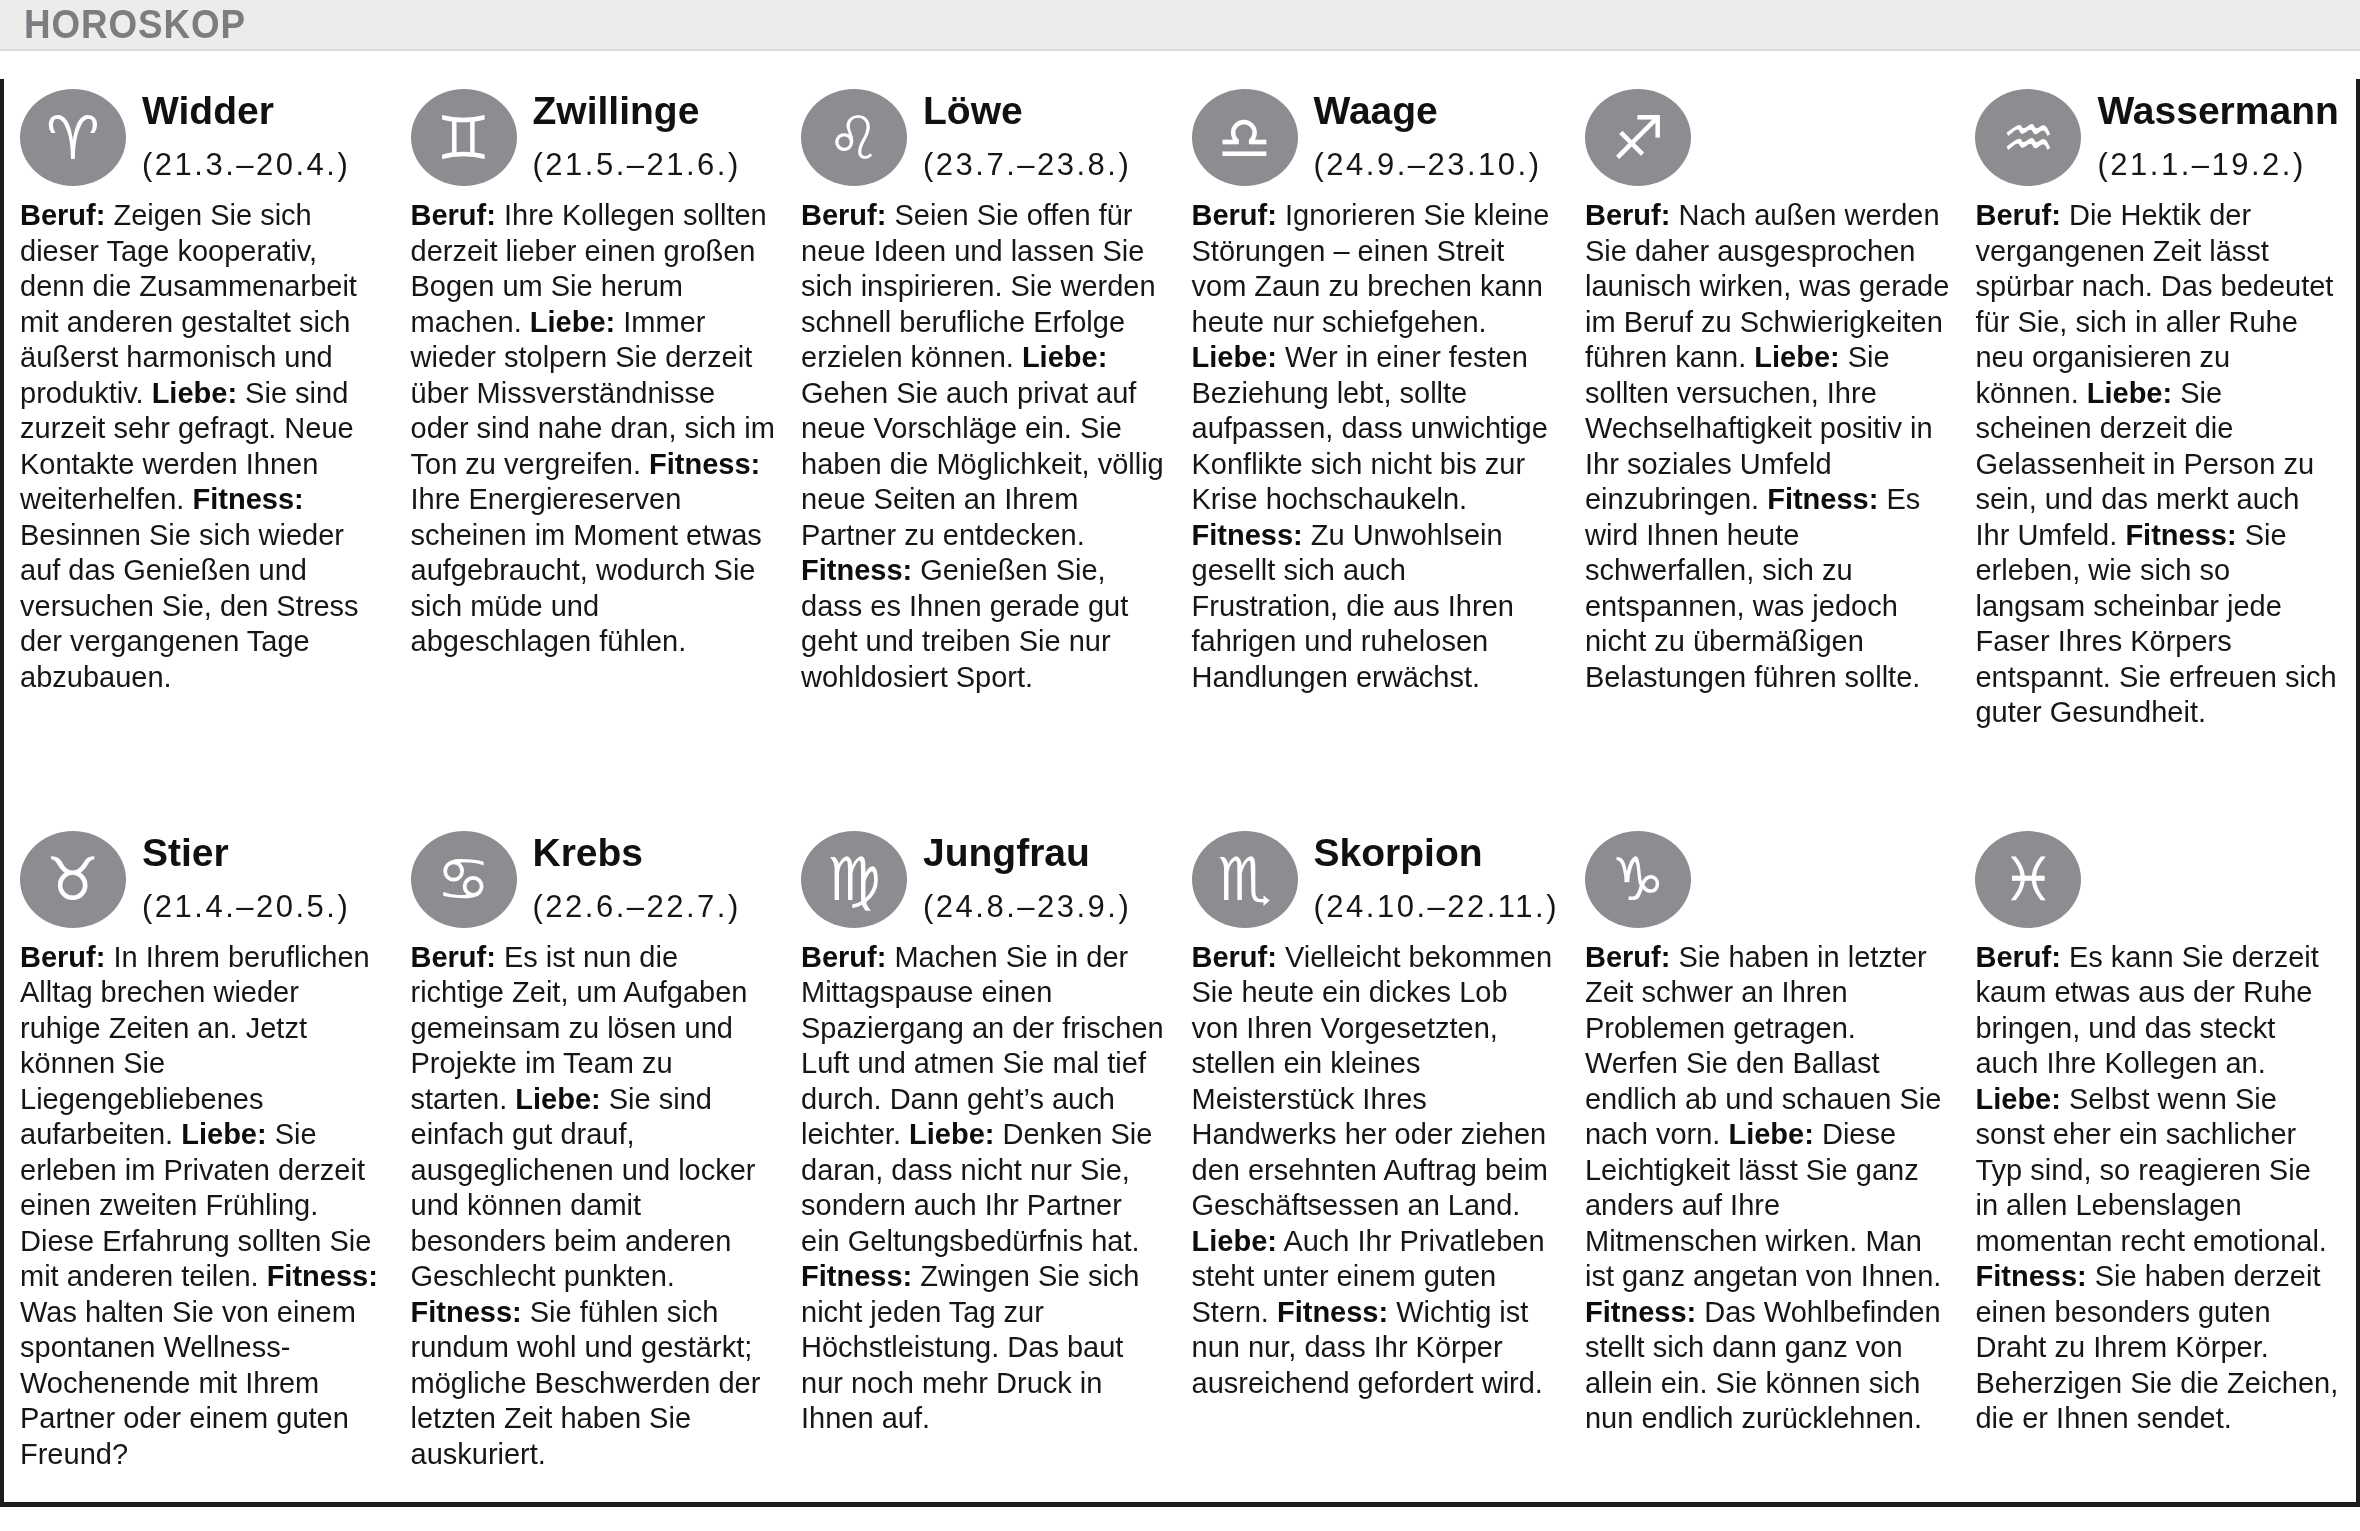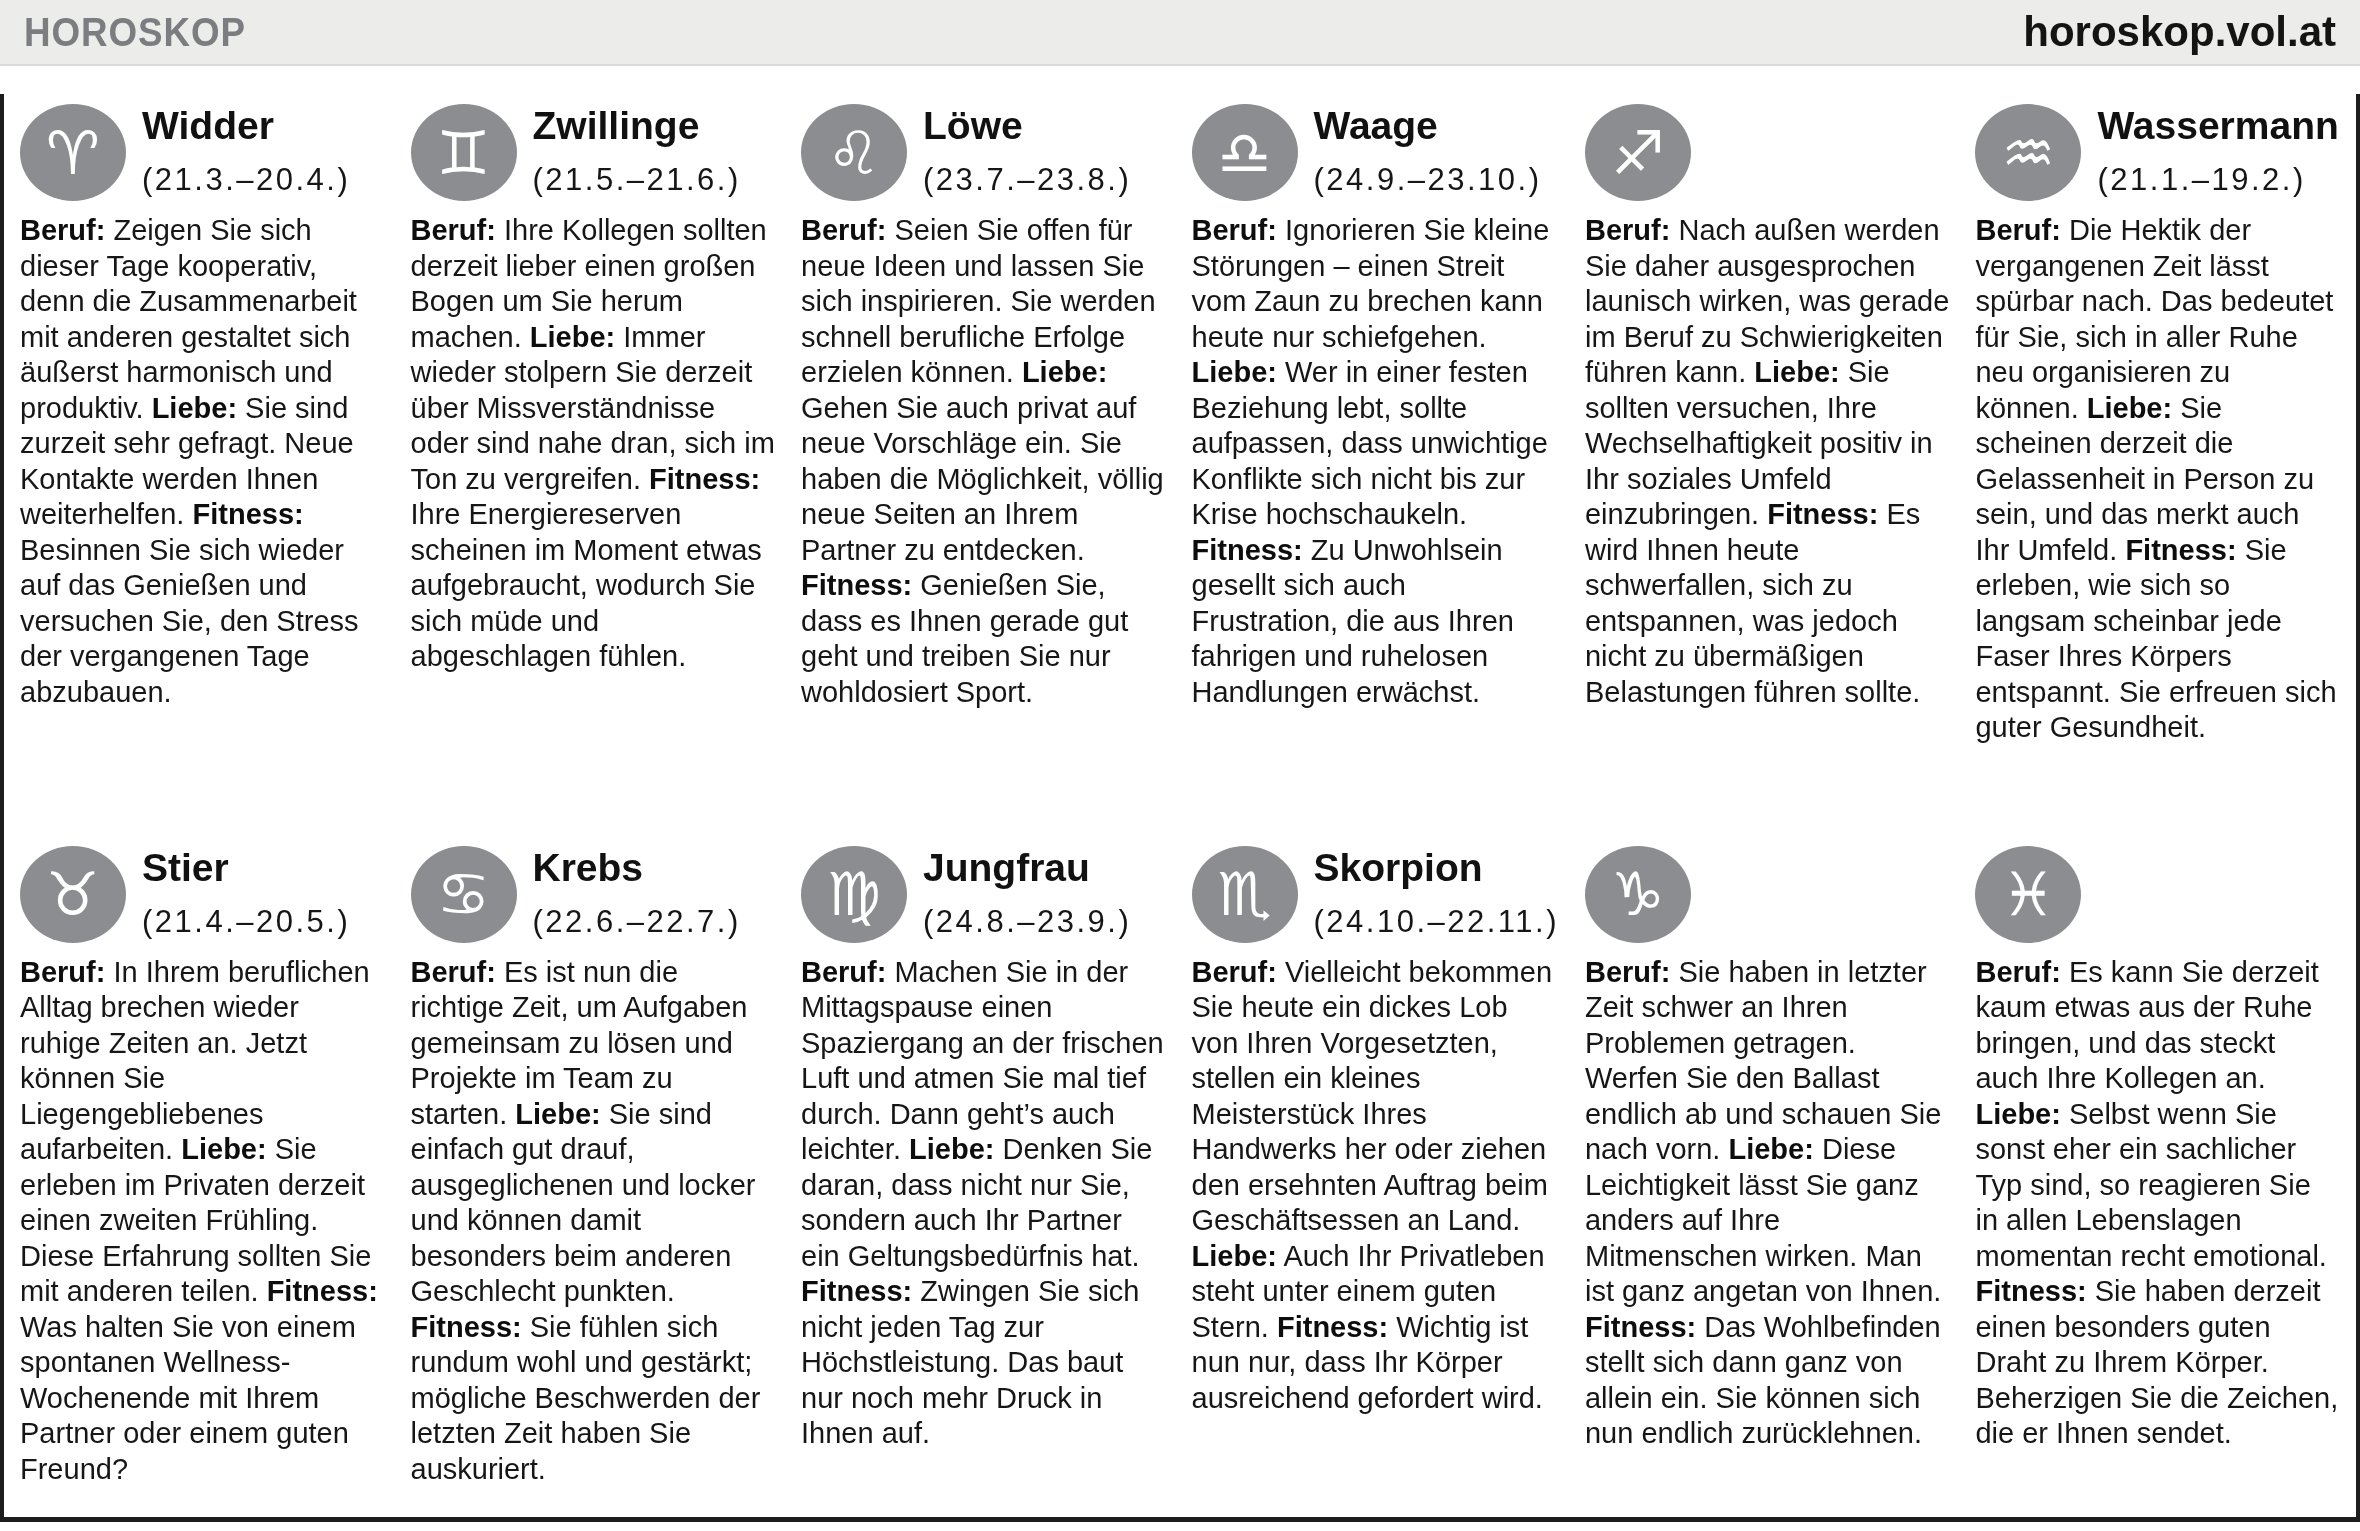--- a/index.html
+++ b/index.html
@@ -6,21 +6,21 @@
     --bg:#ffffff; --header-bg:#ececea; --header-fg:#7b7d80;
     --ink:#161616; --badge:#8b8d90; --rule:#1c1c1c;
   }
   *{box-sizing:border-box;}
   html,body{margin:0;padding:0;}
   body{
     width:2360px;min-height:1531px;background:var(--bg);
     font-family:"Liberation Sans", sans-serif;color:var(--ink);
   }
   .masthead{
-    height:66px;background:var(--header-bg);
+    height:51px;background:var(--header-bg);
     display:flex;align-items:center;justify-content:space-between;
     padding:0 24px;border-bottom:2px solid #dadad8;
   }
   .masthead h1{
     margin:0;font-size:40px;font-weight:700;color:var(--header-fg);
     letter-spacing:1px;transform:scaleX(.92);transform-origin:left center;
   }
   .site{font-size:42px;font-weight:700;color:#141414;}
   .board{
     margin-top:28px;
@@ -47,21 +47,20 @@
     margin:0;font-size:29px;line-height:1.225;color:var(--ink);
     text-align:left;
   }
   .body strong{font-weight:700;color:#0d0d0d;}
 </style>
 </head>
 <body>
 
 <header class="masthead">
   <h1>HOROSKOP</h1>
-  <div class="site">horoskop.vol.at</div>
 </header>
 
 <main class="board">
   <div class="grid" id="grid">
       <section class="cell">
         <div class="cell-head">
           <div class="badge">
             <span>♈</span>
           </div>
           <div class="tblock">

